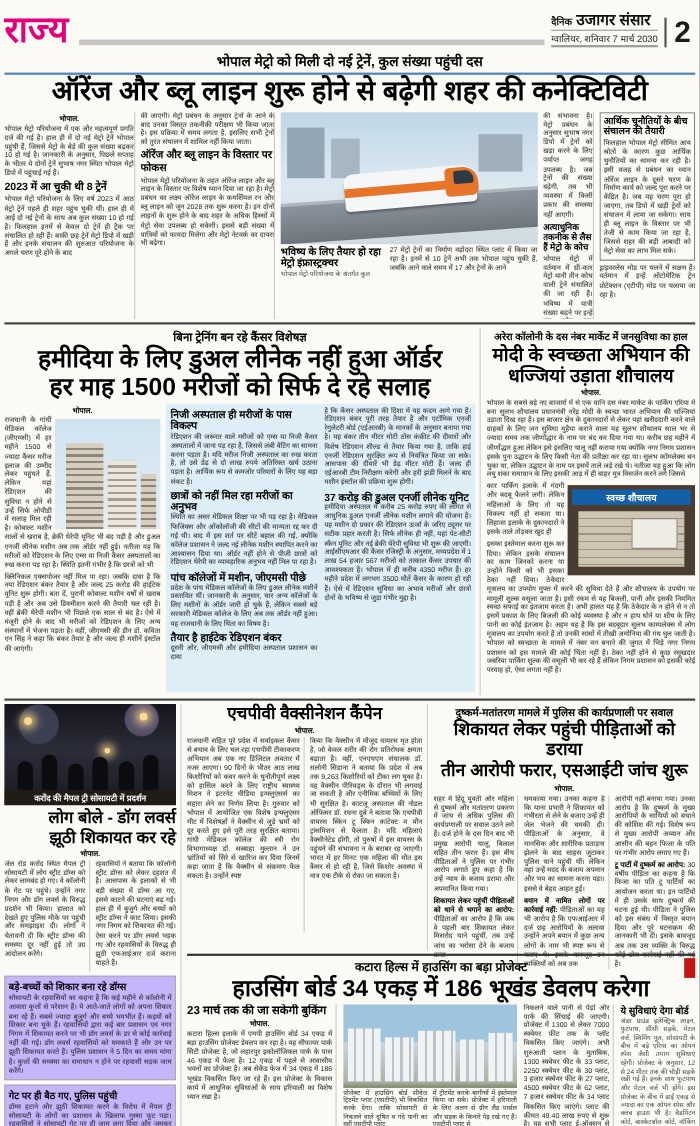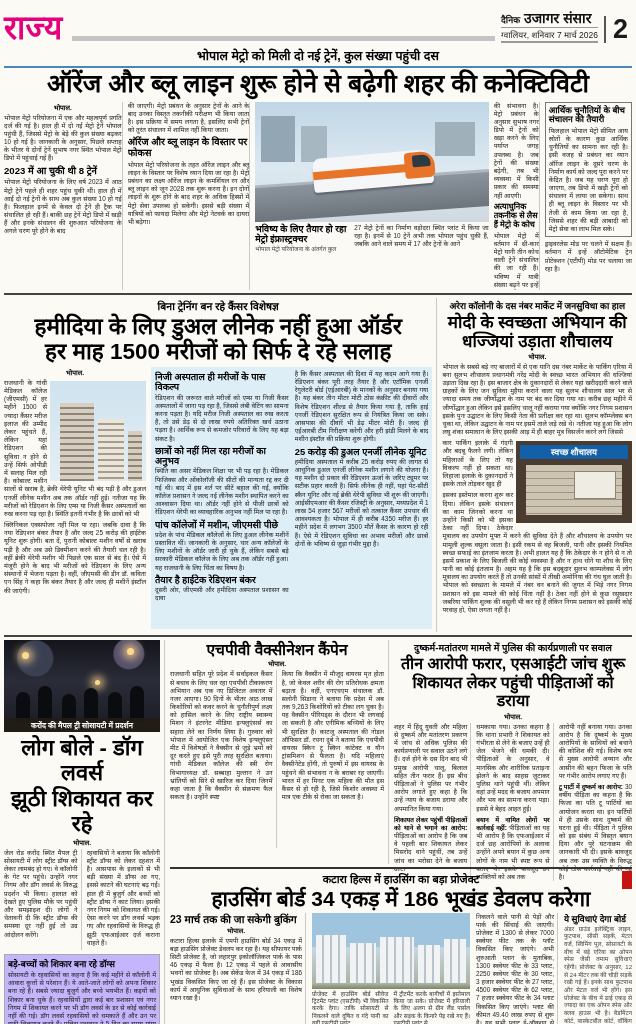--- a/index.html
+++ b/index.html
@@ -65,21 +65,21 @@
   
   .bottom{display:flex;gap:5px;height:394px;}
   .bot-left{width:156px;}
   .bot-rightwrap{flex:1;display:flex;flex-direction:column;}
   .bot-row{display:flex;gap:5px;height:224px;}
   .bot-mid{width:214px;} .bot-right{flex:1;}
   .protest-photo{height:92px;background:radial-gradient(circle at 20% 20%,#3a3f52 0 12%,transparent 13%),radial-gradient(circle at 80% 15%,#55506a 0 10%,transparent 11%),linear-gradient(#14151c 0%,#2a2c38 45%,#191a22 100%);position:relative;}
   .lamp{position:absolute;width:7px;height:7px;border-radius:50%;background:#ffd98c;box-shadow:0 0 8px 4px rgba(255,215,140,.8);}
   .silh{position:absolute;bottom:10px;width:14px;height:30px;border-radius:7px 7px 0 0;background:#0b0c10;}
   .photo-bar{position:absolute;left:0;right:0;bottom:0;background:rgba(35,28,22,.88);color:#fff;font-weight:bold;font-size:7.6px;text-align:center;padding:2px 1px;}
-  .dog-headline{font-size:22px;font-weight:bold;text-align:center;line-height:1.15;margin:3px 0 1px;color:#000;}
+  .dog-headline{font-size:15px;font-weight:bold;text-align:right;line-height:1.15;margin:3px 0 1px;color:#000;}
   .two-col{display:flex;gap:5px;}
   .two-col .col{width:50%;}
   .graybox{border:1px solid #aaa;background:#c4b5fd;padding:3px;margin-top:4px;}
   .graybox .t{font-weight:bold;font-size:8.8px;margin-bottom:1px;color:#000;}
   .hpv-headline{font-size:15.5px;font-weight:bold;text-align:center;line-height:1.15;margin:1px 0;color:#000;}
   .sit-headline{font-size:16px;font-weight:bold;text-align:center;line-height:1.15;margin:1px 0;color:#000;}
   .three-col{display:flex;gap:5px;}
   .three-col .col{width:33.33%;}
   .lead{font-weight:bold;color:#000;}
   
@@ -100,21 +100,21 @@
 </head>
 <body>
 
 <div class="page">
 
   <header class="masthead">
     <div class="section-title">राज्य</div>
     <div class="mast-spacer"></div>
     <div class="mast-right">
       <div class="paper-name"><span class="paper-prefix">दैनिक</span> <span>उजागर संसार</span></div>
-      <div class="edition">ग्वालियर, शनिवार 7 मार्च 2026</div>
+      <div class="edition">ग्वालियर, शनिवार 7 मार्च 2030</div>
     </div>
     <div class="page-num">2</div>
   </header>
 
   <div class="kicker-top">भोपाल मेट्रो को मिली दो नई ट्रेनें, कुल संख्या पहुंची दस</div>
   <div class="blue-rule"></div>
   <h1 class="metro-headline">ऑरेंज और ब्लू लाइन शुरू होने से बढ़ेगी शहर की कनेक्टिविटी</h1>
 
   <section class="metro-body">
     <div class="col c-m1 vr">
@@ -187,21 +187,21 @@
             <p class="txt">रेडिएशन की जरूरत वाले मरीजों को एम्स या निजी कैंसर अस्पतालों में जाना पड़ रहा है, जिससे लंबी वेटिंग का सामना करना पड़ता है। यदि मरीज निजी अस्पताल का रुख करता है, तो उसे डेढ़ से दो लाख रुपये अतिरिक्त खर्च उठाना पड़ता है। आर्थिक रूप से कमजोर परिवारों के लिए यह बड़ा संकट है।</p>
             <div class="bb-h">छात्रों को नहीं मिल रहा मरीजों का अनुभव</div>
             <p class="txt">स्थिति का असर मेडिकल शिक्षा पर भी पड़ रहा है। मेडिकल फिजिक्स और ओंकोलॉजी की सीटों की मान्यता रद्द कर दी गई थी। बाद में इस शर्त पर सीटें बहाल की गईं, क्योंकि कॉलेज प्रशासन ने जल्द नई लीनेक मशीन स्थापित करने का आश्वासन दिया था। ऑर्डर नहीं होने से पीजी छात्रों को रेडिएशन थेरेपी का व्यावहारिक अनुभव नहीं मिल पा रहा है।</p>
             <div class="bb-h">पांच कॉलेजों में मशीन, जीएमसी पीछे</div>
             <p class="txt">प्रदेश के पांच मेडिकल कॉलेजों के लिए डुअल लीनेक मशीनें प्रस्तावित थीं। जानकारी के अनुसार, चार अन्य कॉलेजों के लिए मशीनों के ऑर्डर जारी हो चुके हैं, लेकिन सबसे बड़े सरकारी मेडिकल कॉलेज के लिए अब तक ऑर्डर नहीं हुआ। यह राजधानी के लिए चिंता का विषय है।</p>
             <div class="bb-h">तैयार है हाईटेक रेडिएशन बंकर</div>
             <p class="txt">दूसरी ओर, जीएमसी और हमीदिया अस्पताल प्रशासन का दावा</p>
           </div>
           <div class="bb-col">
             <p class="txt">है कि कैंसर अस्पताल की दिशा में यह कदम आगे गया है। रेडिएशन बंकर पूरी तरह तैयार है और एटॉमिक एनर्जी रेगुलेटरी बोर्ड (एईआरबी) के मानकों के अनुसार बनाया गया है। यह बंकर तीन मीटर मोटी ठोस कंक्रीट की दीवारों और विशेष रेडिएशन शील्ड से तैयार किया गया है, ताकि हाई एनर्जी रेडिएशन सुरक्षित रूप से नियंत्रित किया जा सके। आसपास की दीवारें भी डेढ़ मीटर मोटी हैं। जल्द ही एईआरबी टीम निरीक्षण करेगी और हरी झंडी मिलने के बाद मशीन इंस्टॉल की प्रक्रिया शुरू होगी।</p>
-            <div class="bb-h">25 करोड़ की डुअल एनर्जी लीनेक यूनिट</div>
+            <div class="bb-h">37 करोड़ की डुअल एनर्जी लीनेक यूनिट</div>
             <p class="txt">हमीदिया अस्पताल में करीब 25 करोड़ रुपए की लागत से आधुनिक डुअल एनर्जी लीनेक मशीन लगाने की योजना है। यह मशीन दो प्रकार की रेडिएशन ऊर्जा के जरिए ट्यूमर पर सटीक प्रहार करती है। सिर्फ लीनेक ही नहीं, यहां पेट-सीटी स्कैन यूनिट और नई ब्रेकी थेरेपी सुविधा भी शुरू की जाएगी। आईसीएमआर की कैंसर रजिस्ट्री के अनुसार, मध्यप्रदेश में 1 लाख 54 हजार 567 मरीजों को तत्काल कैंसर उपचार की आवश्यकता है। भोपाल में ही करीब 4350 मरीज हैं। हर महीने प्रदेश में लगभग 3500 मौतें कैंसर के कारण हो रही हैं। ऐसे में रेडिएशन सुविधा का अभाव मरीजों और छात्रों दोनों के भविष्य से जुड़ा गंभीर मुद्दा है।</p>
           </div>
         </div>
       </div>
     </div>
     <div class="mid-right">
       <div class="kicker-sm" style="font-size:9px;">अरेरा कॉलोनी के दस नंबर मार्केट में जनसुविधा का हाल</div>
       <div class="ham-headline" style="font-size:17px;">मोदी के स्वच्छता अभियान की</div>
       <div class="ham-headline" style="font-size:17px;">धज्जियां उड़ाता शौचालय</div>
       <div class="byline">भोपाल.</div>
@@ -265,22 +265,22 @@
             <div class="col vr" style="padding-right:3px;">
               <p class="txt">राजधानी सहित पूरे प्रदेश में सर्वाइकल कैंसर से बचाव के लिए चल रहा एचपीवी टीकाकरण अभियान अब एक नए डिजिटल अवतार में नजर आएगा। 90 दिनों के भीतर आठ लाख किशोरियों को कवर करने के चुनौतीपूर्ण लक्ष्य को हासिल करने के लिए राष्ट्रीय स्वास्थ्य मिशन ने इंटरनेट मीडिया इन्फ्लुएंसर्स का सहारा लेने का निर्णय लिया है। गुरुवार को भोपाल में आयोजित एक विशेष इन्फ्लुएंसर मीट में विशेषज्ञों ने वैक्सीन से जुड़े भ्रमों को दूर करते हुए इसे पूरी तरह सुरक्षित बताया। गांधी मेडिकल कॉलेज की स्त्री रोग विभागाध्यक्ष डॉ. सब्बाहा मुल्तान ने उन भ्रांतियों को सिरे से खारिज कर दिया जिनमें कहा जाता है कि वैक्सीन से संक्रमण फैल सकता है। उन्होंने स्पष्ट</p>
             </div>
             <div class="col">
               <p class="txt">किया कि वैक्सीन में मौजूद वायरस मृत होता है, जो केवल शरीर की रोग प्रतिरोधक क्षमता बढ़ाता है। वहीं, एनएचएम संचालक डॉ. सलोनी सिडाना ने बताया कि प्रदेश में अब तक 9,263 किशोरियों को टीका लग चुका है। यह वैक्सीन पीरियड्स के दौरान भी लगवाई जा सकती है और एनीमिक बच्चियों के लिए भी सुरक्षित है। काटजू अस्पताल की नोडल ऑफिसर डॉ. रचना दुबे ने बताया कि एचपीवी वायरस स्किन टू स्किन कांटेक्ट व यौन ट्रांसमिशन से फैलता है। यदि महिलाएं वैक्सीनेटेड होंगी, तो पुरुषों में इस वायरस के पहुंचने की संभावना न के बराबर रह जाएगी। भारत में हर मिनट एक महिला की मौत इस कैंसर से हो रही है, जिसे किशोर अवस्था में मात्र एक टीके से रोका जा सकता है।</p>
             </div>
           </div>
         </div>
         <div class="bot-right">
           <div class="kicker-sm" style="font-size:9.5px;">दुष्कर्म-मतांतरण मामले में पुलिस की कार्यप्रणाली पर सवाल</div>
+          <div class="sit-headline">शिकायत लेकर पहुंची पीड़िताओं को डराया</div>
           <div class="sit-headline">तीन आरोपी फरार, एसआईटी जांच शुरू</div>
-          <div class="sit-headline">शिकायत लेकर पहुंची पीड़िताओं को डराया</div>
           <div class="byline">भोपाल.</div>
           <div class="three-col" style="height:158px;overflow:hidden;">
             <div class="col vr" style="padding-right:3px;">
               <p class="txt">शहर में हिंदू युवती और महिला से दुष्कर्म और मतांतरण प्रकरण में जांच से अधिक पुलिस की कार्यप्रणाली पर सवाल उठने लगे हैं। दर्ज होने के दस दिन बाद भी प्रमुख आरोपी चालू, बिलाल सहित तीन फरार हैं। इस बीच पीड़िताओं ने पुलिस पर गंभीर आरोप लगाते हुए कहा है कि उन्हें न्याय के बजाय डराया और अपमानित किया गया।</p>
               <p class="txt"><span class="lead">शिकायत लेकर पहुंचीं पीड़िताओं को थाने से भगाने का आरोप:</span> <span>पीड़िताओं का आरोप है कि जब वे पहली बार शिकायत लेकर मिसरोद थाने पहुंचीं, तब उन्हें जांच का भरोसा देने के बजाय उल्टा</span></p>
             </div>
             <div class="col vr" style="padding-right:3px;">
               <p class="txt">धमकाया गया। उनका कहना है कि थाना प्रभारी ने शिकायत को गंभीरता से लेने के बजाए उन्हें ही जेल भेजने की धमकी दी। पीड़िताओं के अनुसार, वे मानसिक और शारीरिक प्रताड़ना झेलने के बाद साहस जुटाकर पुलिस थाने पहुंची थीं। लेकिन वहां उन्हें मदद के बजाय अपमान और भय का सामना करना पड़ा। इससे वे बेहद आहत हुईं।</p>
               <p class="txt"><span class="lead">बयान में नामित लोगों पर कार्रवाई नहीं:</span> <span>पीड़िताओं का यह भी आरोप है कि एफआईआर में दर्ज छह आरोपियों के अलावा उन्होंने अपने बयान में कुछ अन्य लोगों के नाम भी स्पष्ट रूप से बताए थे। इसके बावजूद उन व्यक्तियों को अब तक</span></p>
             </div>

